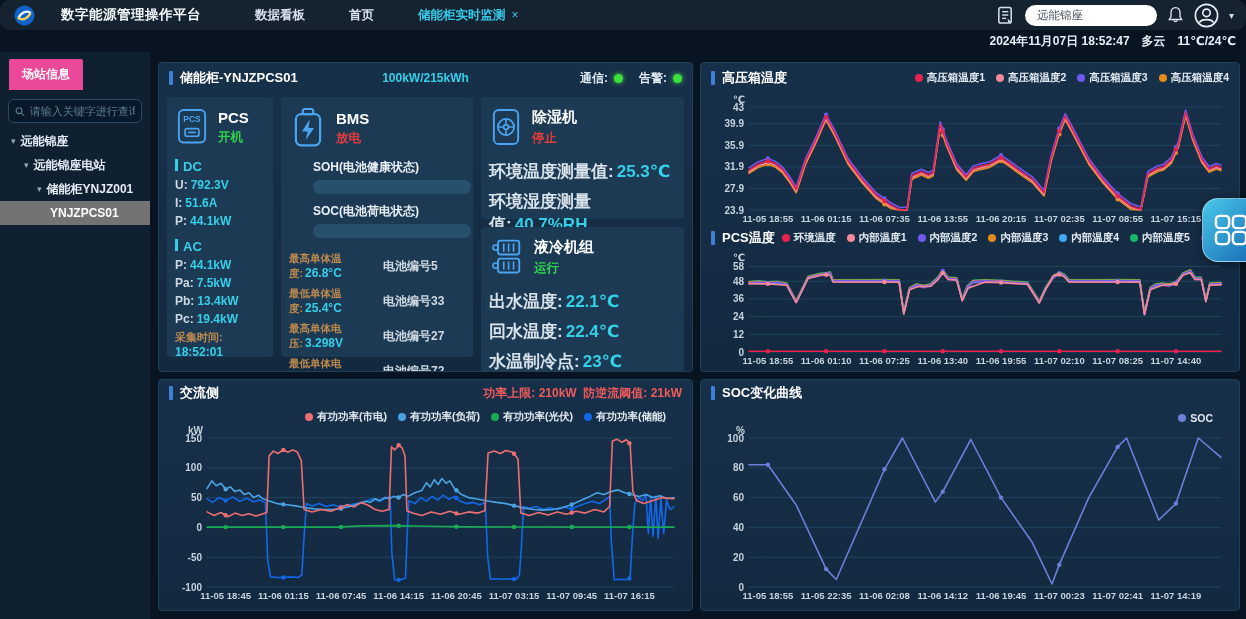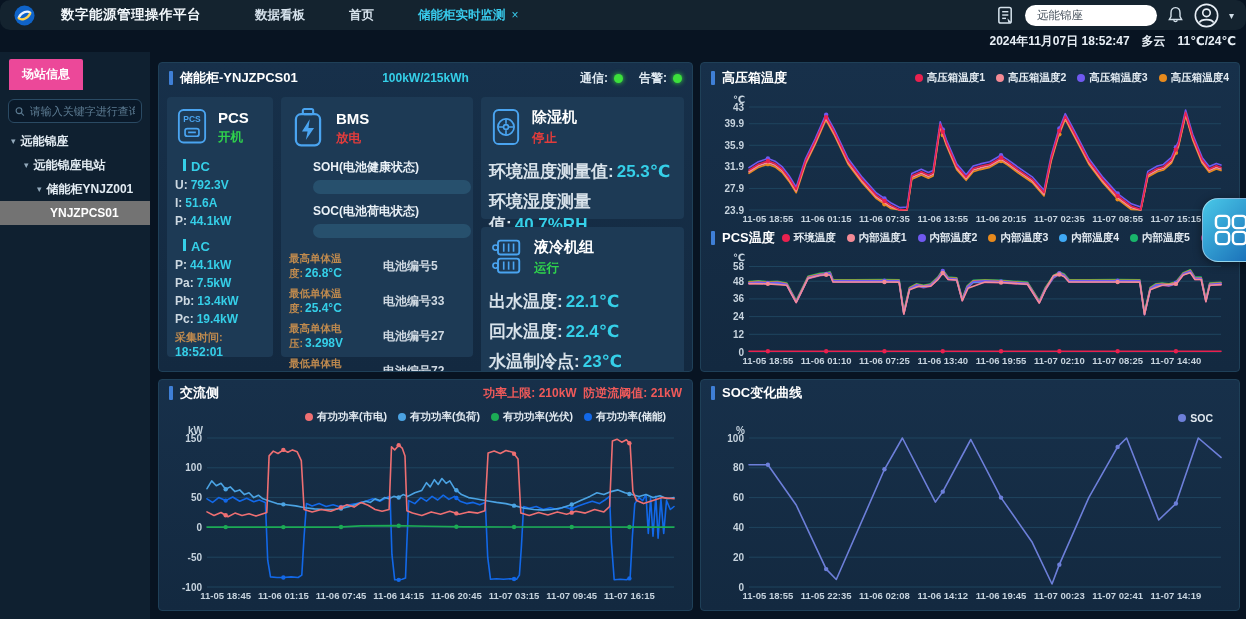--- a/index.html
+++ b/index.html
@@ -51,21 +51,21 @@
   .card { background:#1d3a55; border-radius:4px; padding:9px 8px; }
   .card-pcs { width:106px; flex:0 0 auto; }
   .card-bms { width:192px; flex:0 0 auto; }
   .rcol { flex:1; display:flex; flex-direction:column; gap:8px; }
   .card-dh { height:122px; }
   .card-cool { flex:1; }
   .icon-row { display:flex; align-items:center; gap:9px; }
   .ic-title { color:#ffffff; font-size:15px; font-weight:700; }
   .ic-status { font-size:12.5px; font-weight:700; margin-top:3px; }
   .st-green { color:#2fd24c; } .st-red { color:#e23c3c; }
-  .sec { display:flex; align-items:flex-start; gap:5px; margin:11px 8px 3px; }
+  .sec { display:flex; align-items:flex-start; gap:5px; margin:11px 0 3px; }
   .secbar { width:3px; height:12px; background:#35cfe8; }
   .sectitle { color:#35cfe8; font-weight:700; font-size:13px; }
   .kv { font-size:12px; color:#cdd9e2; margin:4px 0; font-weight:700; }
   .kv b { color:#35cfe8; font-weight:700; margin-left:3px; }
   .time-lbl { color:#bf8a4e; font-size:11px; font-weight:700; }
   .time-val { color:#35cfe8; font-size:12px; font-weight:700; }
 
   .bar-label { color:#eaf1f7; font-size:12px; font-weight:700; margin:9px 0 4px 24px; }
   .bar { height:14px; width:158px; margin-left:24px; background:#27506d; border-radius:7px; overflow:hidden; }
   .fill { height:100%; border-radius:7px; display:flex; align-items:center; justify-content:flex-end; padding-right:6px; font-size:10px; font-weight:700; color:#0c2030;margin-top:20px; }

